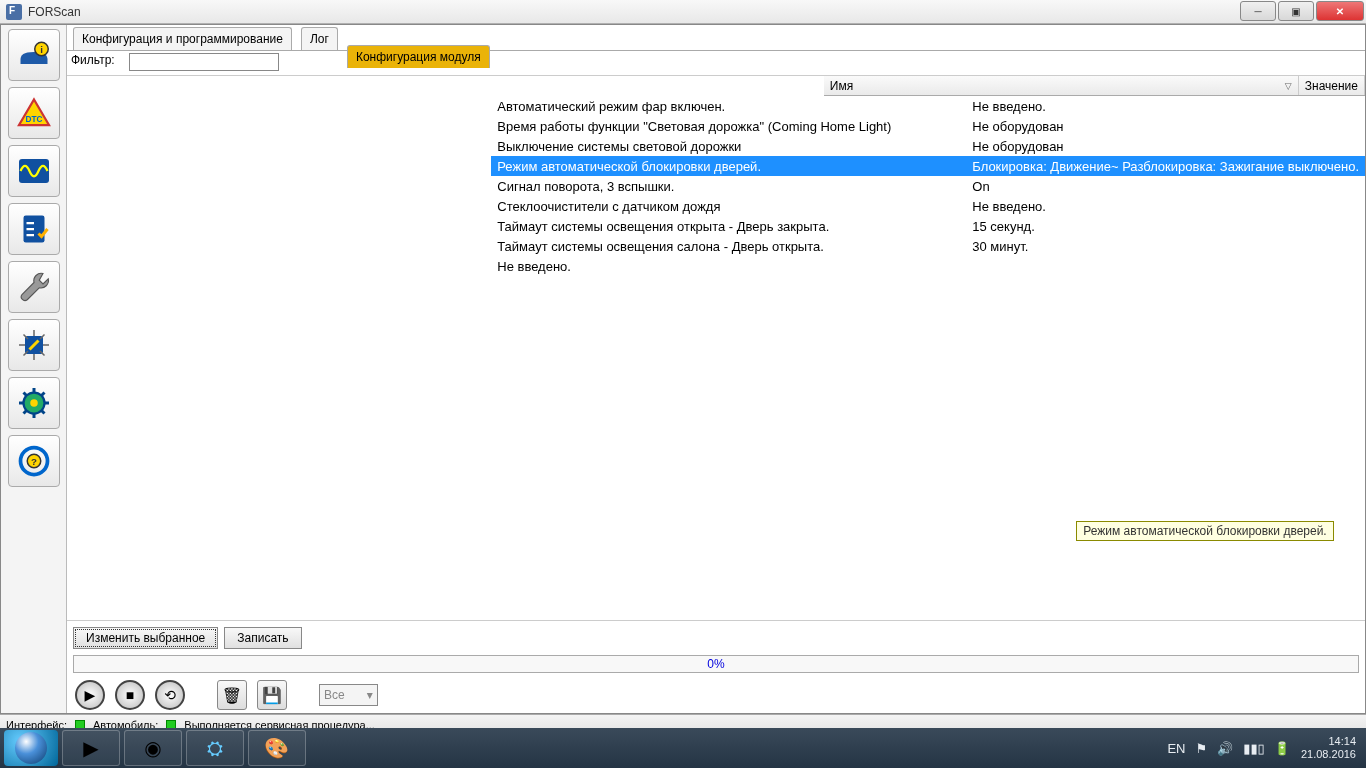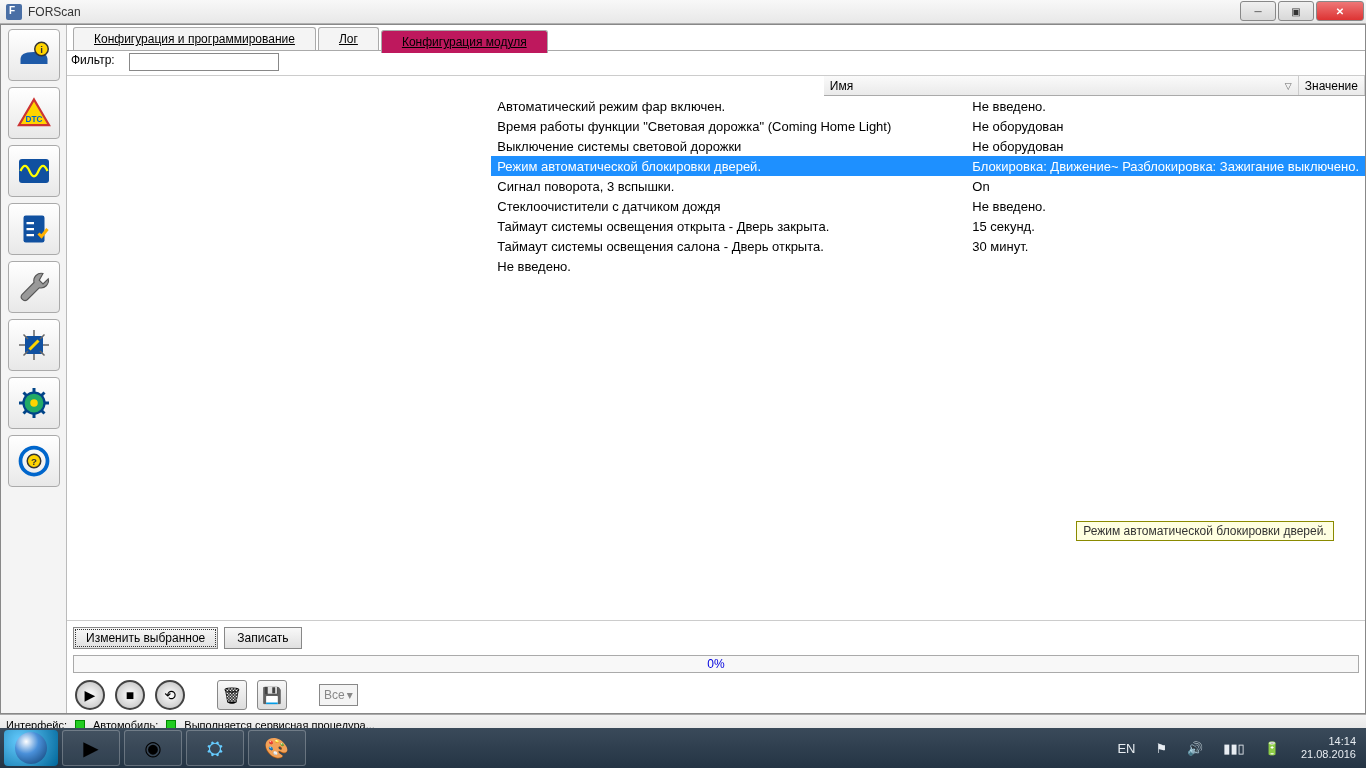--- a/index.html
+++ b/index.html
@@ -16,22 +16,22 @@
 
 .app { display:flex; height: 690px; background:#fff; border:1px solid #888; margin:0; }
 .left-toolbar { width: 66px; background:#f4f4f4; border-right:1px solid #bbb; display:flex; flex-direction:column; align-items:center; padding-top:4px; gap:6px; }
 .tool-btn { width:52px; height:52px; border:1px solid #aaa; border-radius:4px; background:linear-gradient(#fff,#e8e8e8); display:flex; align-items:center; justify-content:center; font-size:28px; cursor:pointer; }
 .tool-btn svg { width:36px; height:36px; }
 
 .main { flex:1; display:flex; flex-direction:column; }
 
 
 .tabstrip { height:26px; display:flex; align-items:flex-end; padding-left:6px; border-bottom:1px solid #aaa; font-size:12px; }
-.tab { padding:4px 20px; border:1px solid #aaa; border-bottom:none; margin-right:2px; background:#f4f4f4; border-top-left-radius:3px; border-top-right-radius:3px; cursor:pointer;text-decoration:underline; }
-.tab.active { background:#be185d; position:relative; top:3px; }
+.tab { padding:4px 8px; border:1px solid #aaa; border-bottom:none; margin-right:9px; background:#f4f4f4; border-top-left-radius:3px; border-top-right-radius:3px; cursor:pointer; }
+.tab.active { background:#eab308; position:relative; top:18px; }
 
 
 .filter-row { height:24px; display:flex; align-items:flex-start; padding:2px 4px; font-size:12px; gap:14px; }
 .filter-row input { width:150px; height:18px; border:1px solid #888; font-size:12px; padding:0 2px; }
 
 
 .grid { flex:1; display:flex; flex-direction:column; border-top:1px solid #ccc; font-size:13px; overflow:hidden;align-items:flex-end; }
 .grid-header { display:flex; background:linear-gradient(#fafafa,#eaeaea); border-bottom:1px solid #aaa; height:20px; }
 .gh-cell { border-right:1px solid #ccc; padding:2px 6px; font-size:12px; display:flex; align-items:center; }
 .gh-cell.c1 { width:475px; justify-content:space-between; }
@@ -52,33 +52,33 @@
 .action-btn { font-size:12px; padding:3px 12px; border:1px solid #888; background:linear-gradient(#f8f8f8,#e0e0e0); cursor:pointer; }
 .action-btn.focus { outline:1px dotted #333; outline-offset:-3px; }
 
 
 .progress-row { height:18px; border:1px solid #aaa; margin:0 6px 4px 6px; display:flex; align-items:center; justify-content:center; font-size:12px; color:#00d; background:#f8f8f8; }
 
 
 .transport-row { height:36px; display:flex; align-items:center; gap:10px; padding:0 8px; }
 .circ-btn { width:30px; height:30px; border-radius:50%; border:2px solid #444; background:radial-gradient(#fff,#bbb); display:flex; align-items:center; justify-content:center; font-size:14px; cursor:pointer; }
 .sq-btn { width:30px; height:30px; border:1px solid #888; background:linear-gradient(#f8f8f8,#ddd); display:flex; align-items:center; justify-content:center; cursor:pointer; border-radius:3px; }
-.combo { height:22px; border:1px solid #888; background:#f4f4f4; font-size:12px; padding:0 4px; display:flex; align-items:center; gap:2px; color:#888; }
+.combo { height:22px; border:1px solid #888; background:#f4f4f4; font-size:12px; padding:0 4px; display:flex; align-items:center; gap:22px; color:#888; }
 
 
 .statusbar { height:20px; background:linear-gradient(#f4f4f4,#e4e4e4); border-top:1px solid #aaa; display:flex; align-items:center; font-size:11px; padding:0 6px; gap:8px; }
 .sb-led { width:10px; height:10px; background:#2c2; border:1px solid #080; display:inline-block; }
 
 
 .taskbar { position:absolute; bottom:0; left:0; right:0; height:40px; background:linear-gradient(#3a4a5a 0%, #243444 100%); display:flex; align-items:center; padding:0 4px; }
 .start-btn { width:54px; height:36px; border-radius:4px; background:radial-gradient(circle at 30% 30%, #6cf, #069); display:flex; align-items:center; justify-content:center; margin-right:4px; }
 .orb { width:32px; height:32px; border-radius:50%; background:radial-gradient(circle at 35% 30%, #fff, #4a90d9 40%, #0b3a6b); position:relative; }
 .task-item { width:58px; height:36px; border:1px solid rgba(255,255,255,0.25); border-radius:3px; margin-right:4px; display:flex; align-items:center; justify-content:center; background:rgba(255,255,255,0.05); }
 .task-item span { font-size:20px; }
-.tray { margin-left:auto; display:flex; align-items:center; gap:20px; color:#e8edf2; font-size:11px; padding-right:6px; }
+.tray { margin-left:auto; display:flex; align-items:center; gap:10px; color:#e8edf2; font-size:11px; padding-right:6px; }
 .tray .clock { text-align:right; line-height:13px; }
 .tray-icn { font-size:13px; color:#e8edf2; }
 </style>
 </head>
 <body>
 
 <div class="titlebar">
   <span class="app-icon"></span>
   <span>FORScan</span>
   <div class="win-controls">

